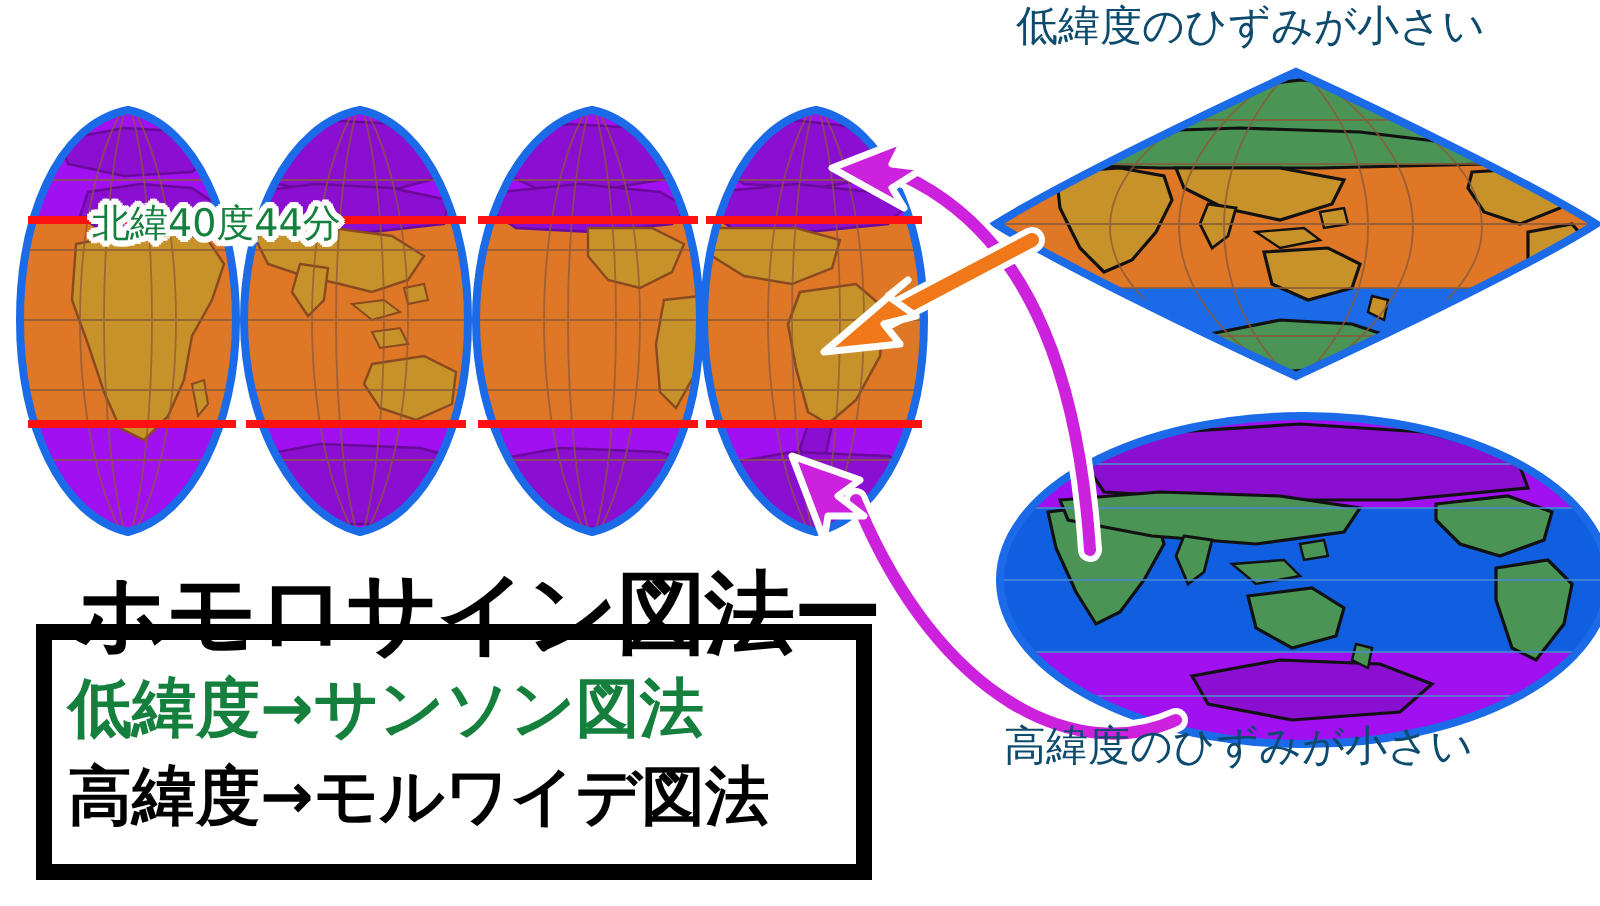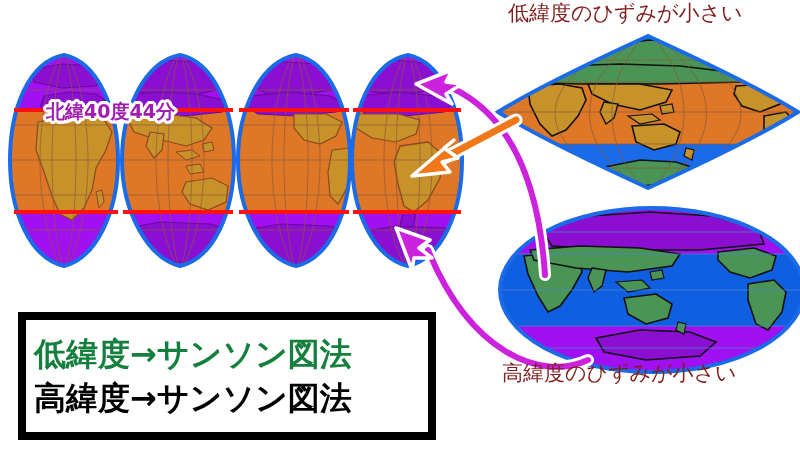--- a/index.html
+++ b/index.html
@@ -10,33 +10,33 @@
     overflow:hidden;
     position:relative;
   }
   #stage{position:absolute;left:0;top:0;width:800px;height:453px;}
 
   .abs{position:absolute;}
 
   
   .caption{
     font-size:21px;
-    color:#7f1d1d;
+    color:#0c4a6e;
     white-space:nowrap;
     letter-spacing:0px;
     line-height:1.1;
   }
   #cap-low{left:508px;top:2px;}
   #cap-high{left:502px;top:362px;text-align:center;}
 
   
   .lat-label{
     font-size:19px;
-    font-weight:bold;
-    color:#a21caf;
+    font-weight:normal;
+    color:#15803d;
     white-space:nowrap;
     -webkit-text-stroke:0px;
     text-shadow:
       2px 0 0 #fff, -2px 0 0 #fff, 0 2px 0 #fff, 0 -2px 0 #fff,
       2px 2px 0 #fff, -2px 2px 0 #fff, 2px -2px 0 #fff, -2px -2px 0 #fff,
       3px 0 0 #fff, -3px 0 0 #fff, 0 3px 0 #fff, 0 -3px 0 #fff,
       3px 1px 0 #fff,-3px 1px 0 #fff,3px -1px 0 #fff,-3px -1px 0 #fff,
       1px 3px 0 #fff,-1px 3px 0 #fff,1px -3px 0 #fff,-1px -3px 0 #fff;
   }
   #lat-n{left:46px;top:99px;}
@@ -369,18 +369,19 @@
 
   <div class="abs lat-label" id="lat-n">北緯40度44分</div>
 
 
   <div class="abs caption" id="cap-low">低緯度のひずみが小さい</div>
 
   <div class="abs caption" id="cap-high">高緯度のひずみが小さい</div>
 
   <div class="abs" id="legend-box"></div>
 
+  <div class="abs" id="legend-title">ホモロサイン図法ー</div>
 
   <div class="abs" id="legend-line1">低緯度→サンソン図法</div>
 
-  <div class="abs" id="legend-line2">高緯度→サンソン図法</div>
+  <div class="abs" id="legend-line2">高緯度→モルワイデ図法</div>
 
 </div>
 
 </body></html>

